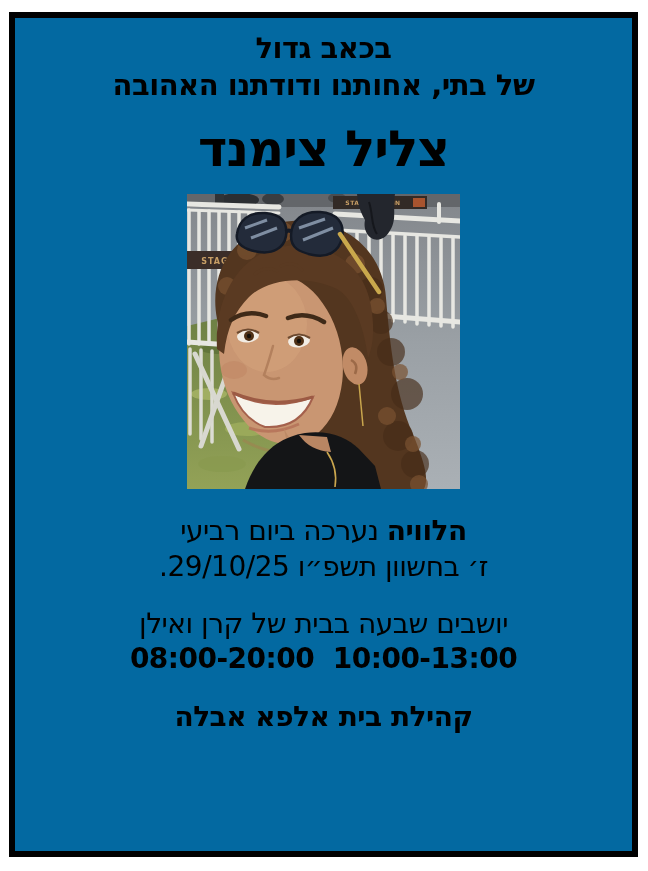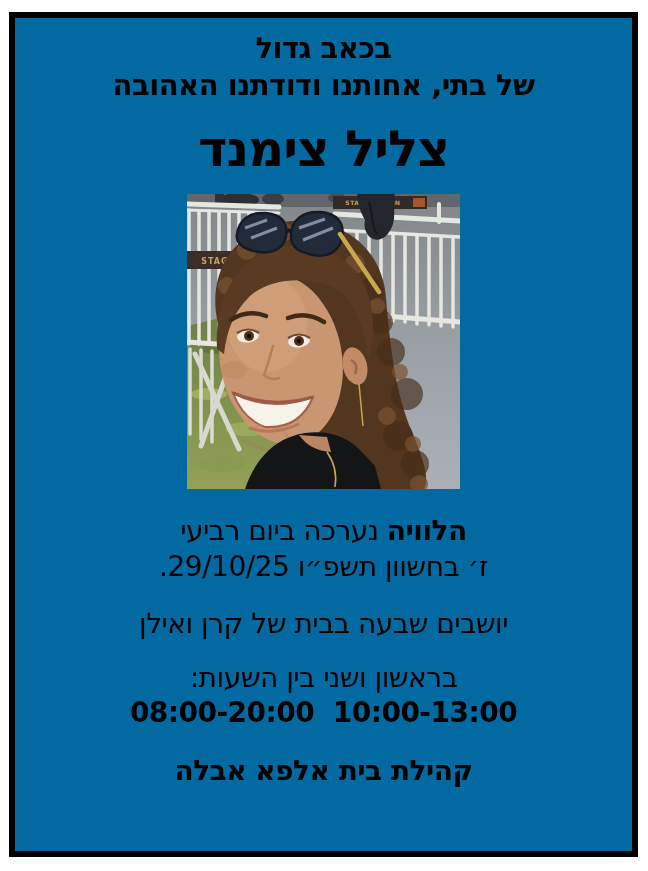--- a/index.html
+++ b/index.html
@@ -11,21 +11,21 @@
     padding-top:12px; box-sizing:border-box;
   }
   .intro-line{font-size:29px; line-height:37px; font-weight:bold; letter-spacing:-0.5px;}
   .deceased-name{font-size:50px; line-height:64px; font-weight:bold; margin-top:13px; letter-spacing:-1px;}
   .photo-wrap{width:273px; height:295px; margin:13px auto 0; overflow:hidden;}
   .photo-wrap svg{display:block;}
   .para{margin-top:24px;}
   .line{font-size:28px; line-height:36px; letter-spacing:-0.5px;}
   .line .b{font-weight:bold;}
   .para-shiva{margin-top:22px;}
-  .para-shiva .line{line-height:34px;margin-top:20px;}
+  .para-shiva .line{line-height:34px;}
   .hours-line{font-size:28px; line-height:36px; font-weight:bold; white-space:pre; direction:ltr; letter-spacing:-0.5px;}
   .para-community{margin-top:22px;}
   .para-community .line{font-weight:bold; line-height:35px;}
 </style>
 </head>
 <body>
 
 <div class="sheet">
 
   <div class="intro">
@@ -179,21 +179,20 @@
     </svg>
   </div>
 
   <div class="para">
     <div class="line"><span class="b">הלוויה</span><span> נערכה ביום רביעי</span></div>
     <div class="line">ז׳ בחשוון תשפ״ו 29/10/25.</div>
   </div>
 
   <div class="para para-shiva">
     <div class="line">יושבים שבעה בבית של קרן ואילן</div>
-    <div class="line">בראשון ושני בין השעות:</div>
     <div class="hours-line">08:00-20:00  10:00-13:00</div>
   </div>
 
   <div class="para para-community">
     <div class="line">קהילת בית אלפא אבלה</div>
   </div>
 
 </div>
 
 </body></html>

